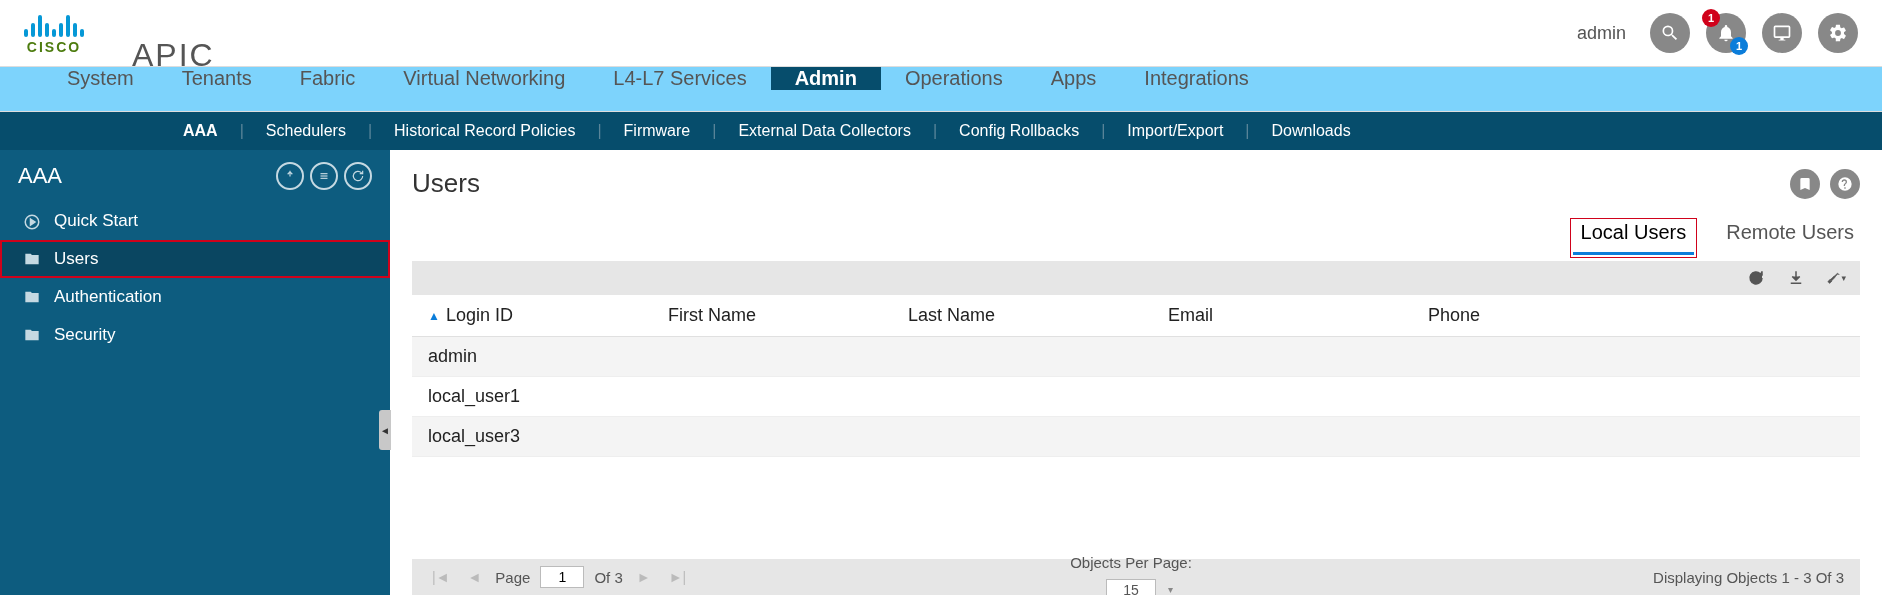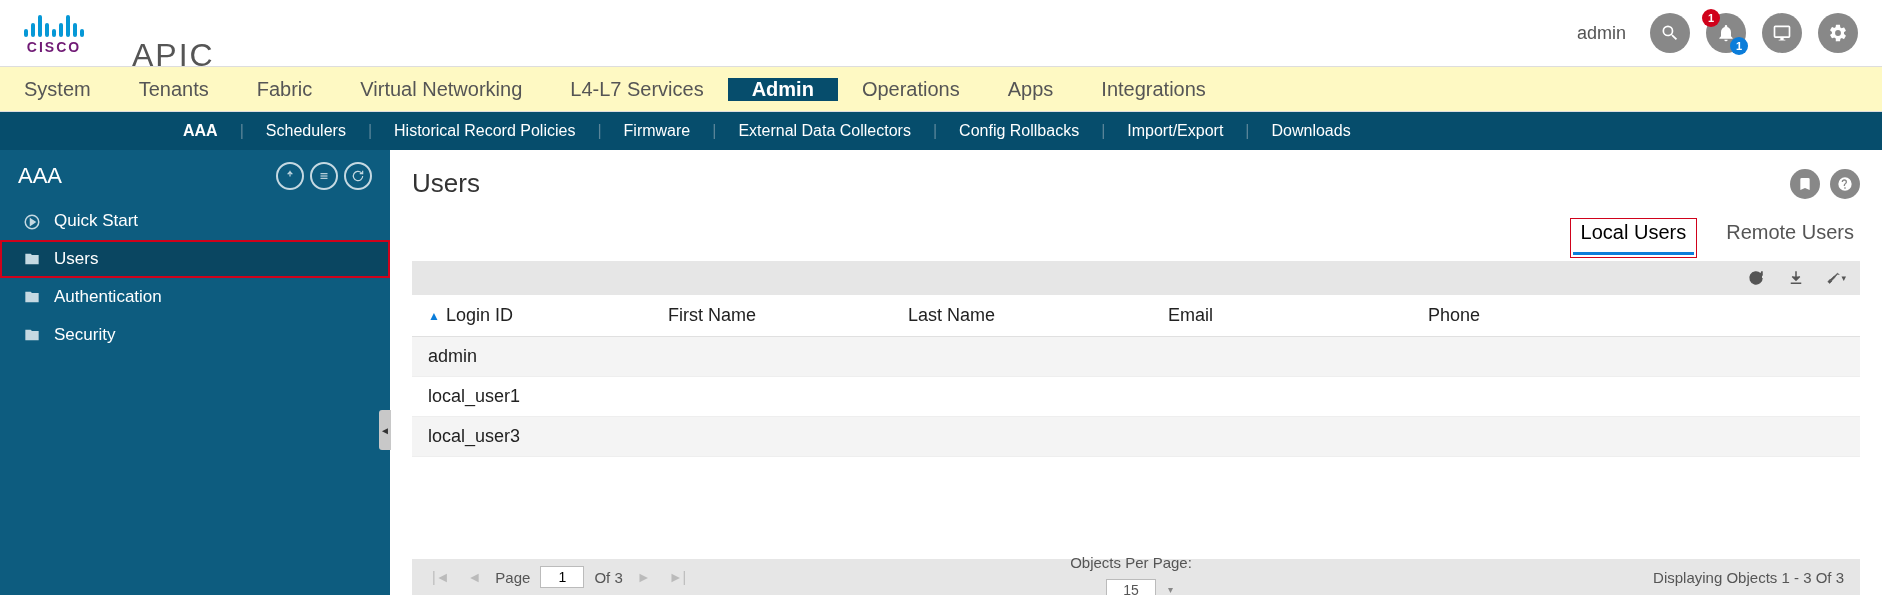--- a/index.html
+++ b/index.html
@@ -4,31 +4,31 @@
 <style>
 * { box-sizing: border-box; margin: 0; padding: 0; font-family: Arial, sans-serif; }
 body { width: 1882px; height: 595px; overflow: hidden; background: #fff; }
 
 
 .top-header { height: 67px; display: flex; align-items: center; padding: 0 24px; background: #fff; border-bottom: 1px solid #ddd; }
 .cisco-logo { display: flex; flex-direction: column; align-items: center; color: #0698d6; margin-right: 48px; }
 .cisco-bars { display: flex; align-items: flex-end; gap: 3px; height: 26px; margin-bottom: 2px; }
 .cisco-bars span { width: 4px; background: #0698d6; border-radius: 2px; }
 .b1 { height: 8px; } .b2 { height: 14px; } .b3 { height: 22px; } .b4 { height: 14px; } .b5 { height: 8px; } .b6 { height: 14px; } .b7 { height: 22px; } .b8 { height: 14px; } .b9 { height: 8px; }
-.cisco-text { font-size: 14px; font-weight: bold; letter-spacing: 2px; color: #701a75; }
+.cisco-text { font-size: 14px; font-weight: bold; letter-spacing: 2px; color: #4d7c0f; }
 .app-title { font-size: 32px; color: #555; font-weight: 300; letter-spacing: 2px; margin-top: 44px; }
 .header-right { margin-left: auto; display: flex; align-items: center; gap: 16px; }
 .user-label { color: #555; font-size: 18px; margin-right: 8px; }
 .circle-btn { width: 40px; height: 40px; border-radius: 50%; background: #888; display: flex; align-items: center; justify-content: center; cursor: pointer; color: #fff; position: relative; }
 .circle-btn svg { width: 20px; height: 20px; fill: #fff; }
 .badge-red { position: absolute; top: -4px; left: -4px; background: #d0021b; color: #fff; font-size: 11px; width: 18px; height: 18px; border-radius: 50%; display: flex; align-items: center; justify-content: center; font-weight: bold; }
 .badge-blue { position: absolute; bottom: -2px; right: -2px; background: #0b7dda; color: #fff; font-size: 11px; width: 18px; height: 18px; border-radius: 50%; display: flex; align-items: center; justify-content: center; font-weight: bold; }
 
 
-.main-nav { height: 45px; background: #fef9c3; display: flex; align-items: center; border-bottom: 1px solid #ddd; }
+.main-nav { height: 45px; background: #7dd3fc; display: flex; align-items: flex-start; border-bottom: 1px solid #ddd; padding-left: 43px; }
 .main-nav-item { padding: 0 24px; display: flex; align-items: center; color: #555; font-size: 20px; cursor: pointer; }
 .main-nav-item.active { background: #064d6c; color: #fff; font-weight: bold; }
 
 
 .sub-nav { height: 38px; background: #064d6c; display: flex; align-items: center; padding-left: 175px; gap: 0; }
 .sub-nav-item { color: #fff; font-size: 16px; cursor: pointer; padding: 0 8px; }
 .sub-nav-item.active { font-weight: bold; }
 .sub-sep { color: #5a8599; padding: 0 14px; }
 
 

